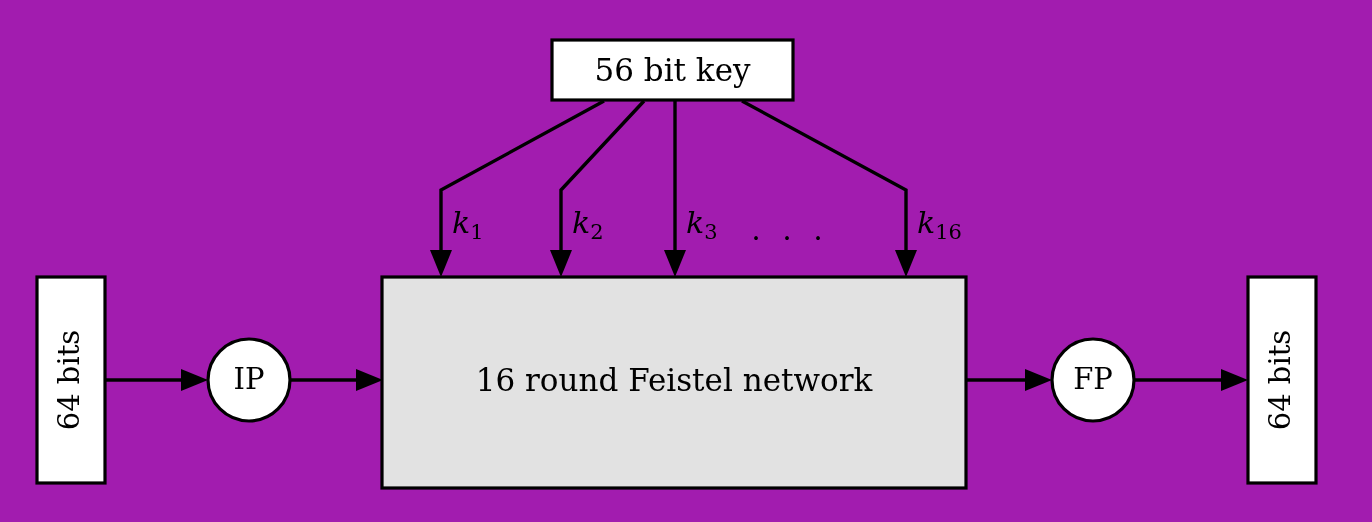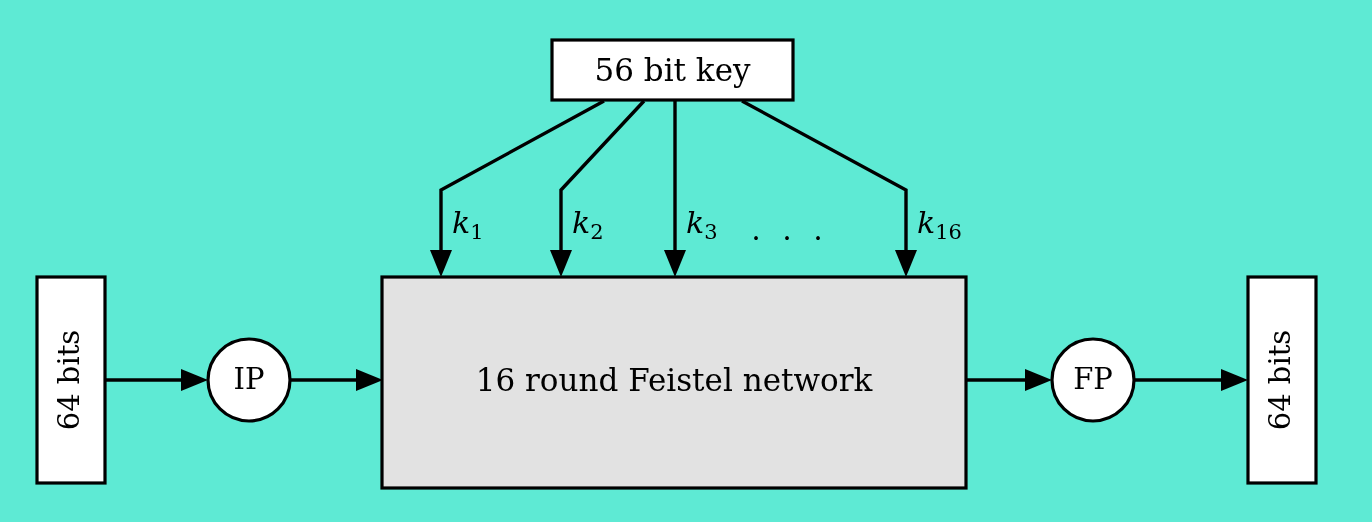--- a/index.html
+++ b/index.html
@@ -10,21 +10,21 @@
   body {
     width: 1372px;
     height: 522px;
     font-family: "DejaVu Serif", "Liberation Serif", serif;
     overflow: hidden;
   }
   #diagram-root {
     position: relative;
     width: 1372px;
     height: 522px;
-    background: #5eead4;
+    background: #a21caf;
   }
   svg#diagram-svg {
     position: absolute;
     left: 0;
     top: 0;
     width: 1372px;
     height: 522px;
     display: block;
   }
   .node-box {

